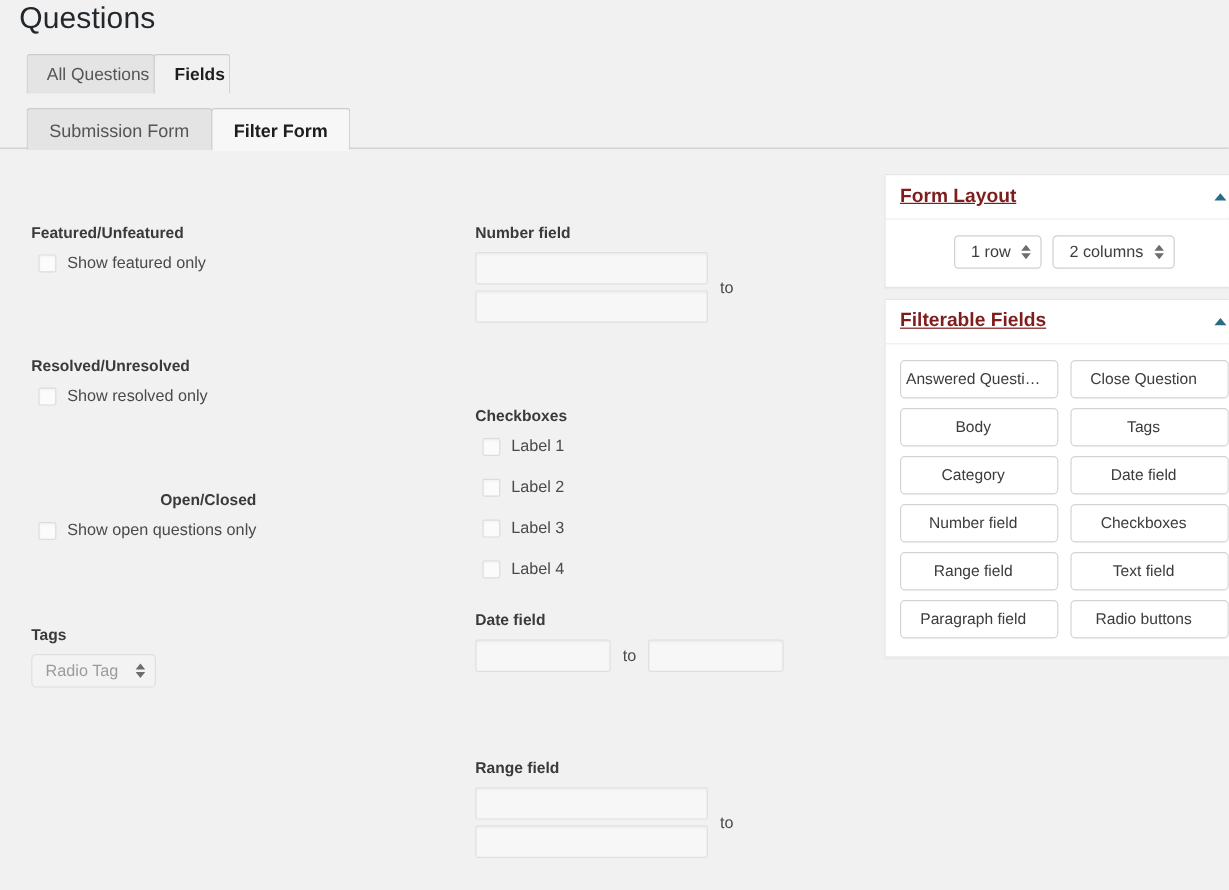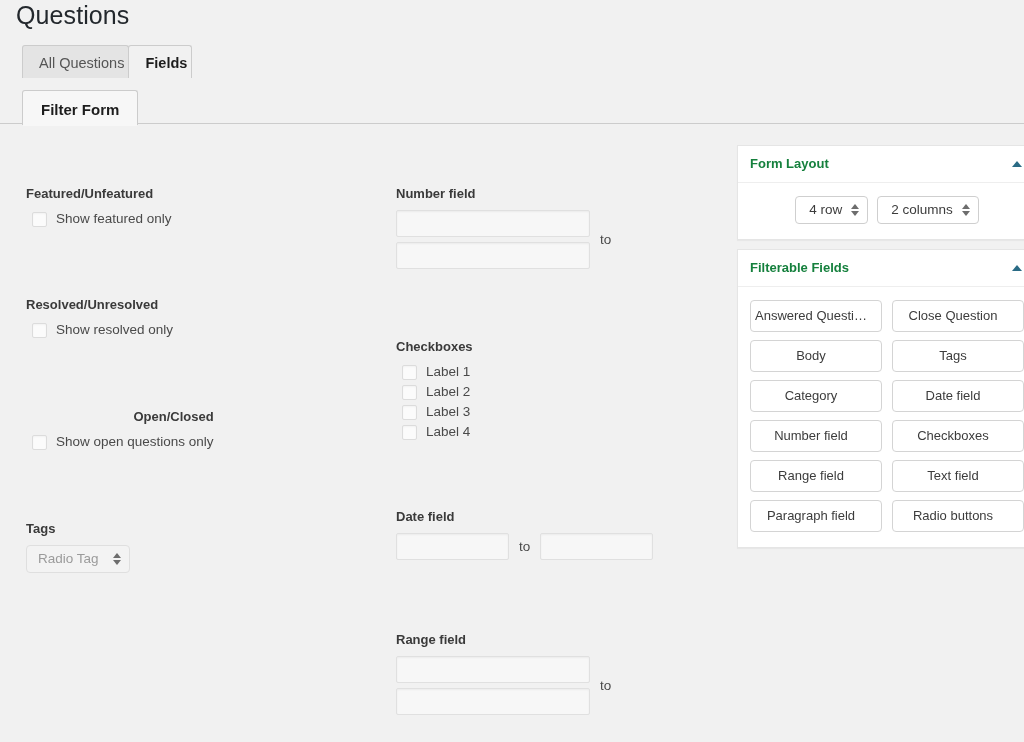--- a/index.html
+++ b/index.html
@@ -122,21 +122,21 @@
     margin: 0 0 9px 0;
     line-height: 15px;
   }
 
   .check-row {
     display: flex;
     align-items: center;
     margin-left: 6px;
     line-height: 18px;
   }
-  .check-row + .check-row { margin-top: 2px; text-align: center; }
+  .check-row + .check-row { margin-top: 16px; text-align: center; }
   .checkbox {
     width: 15px;
     height: 15px;
     background: #fbfbfb;
     border: 1px solid #dcdcdc;
     border-radius: 2px;
     box-sizing: border-box;
     flex: 0 0 auto;
     box-shadow: inset 0 1px 2px rgba(0,0,0,0.04);
     cursor: pointer;
@@ -211,24 +211,25 @@
     box-sizing: border-box;
   }
   .panel-head {
     display: flex;
     align-items: center;
     justify-content: space-between;
     border-bottom: 1px solid #eee;
     padding: 10px 12px 11px 12px;
   }
   .panel-title {
-    font-size: 13px;
+    font-size: 16px;
     font-weight: bold;
-    color: #15803d;
+    color: #7f1d1d;
     line-height: 15px;
+    text-decoration: underline;
   }
   .panel-toggle {
     width: 0; height: 0;
     border-left: 5px solid transparent;
     border-right: 5px solid transparent;
     border-bottom: 6px solid #2a6b85;
     cursor: pointer;
     margin-right: 2px;
   }
   .panel-body { padding: 13px 12px 15px 12px; }
@@ -271,20 +272,21 @@
 <body>
 
 <div class="page-title">Questions</div>
 
 <div class="tabs-primary">
   <div class="tab">All Questions</div>
   <div class="tab active">Fields</div>
 </div>
 
 <div class="tabs-secondary">
+  <div class="tab">Submission Form</div>
   <div class="tab active">Filter Form</div>
 </div>
 <div class="tabs-rule"></div>
 
 <div class="form-body">
 
   <div class="col-left">
 
     <div class="field-block" style="top:62px; left:0;">
       <div class="field-label">Featured/Unfeatured</div>
@@ -379,21 +381,21 @@
   </div>
 
   <div class="panel" style="left:737px; top:21px; width:300px;">
     <div class="panel-head">
       <span class="panel-title">Form Layout</span>
       <span class="panel-toggle"></span>
     </div>
     <div class="panel-body">
       <div class="layout-selects">
         <div class="select-box">
-          <span>4 row</span>
+          <span>1 row</span>
           <span class="stepper">
               <i class="up"></i>
               <i class="down"></i>
             </span>
         </div>
         <div class="select-box">
           <span>2 columns</span>
           <span class="stepper">
               <i class="up"></i>
               <i class="down"></i>

